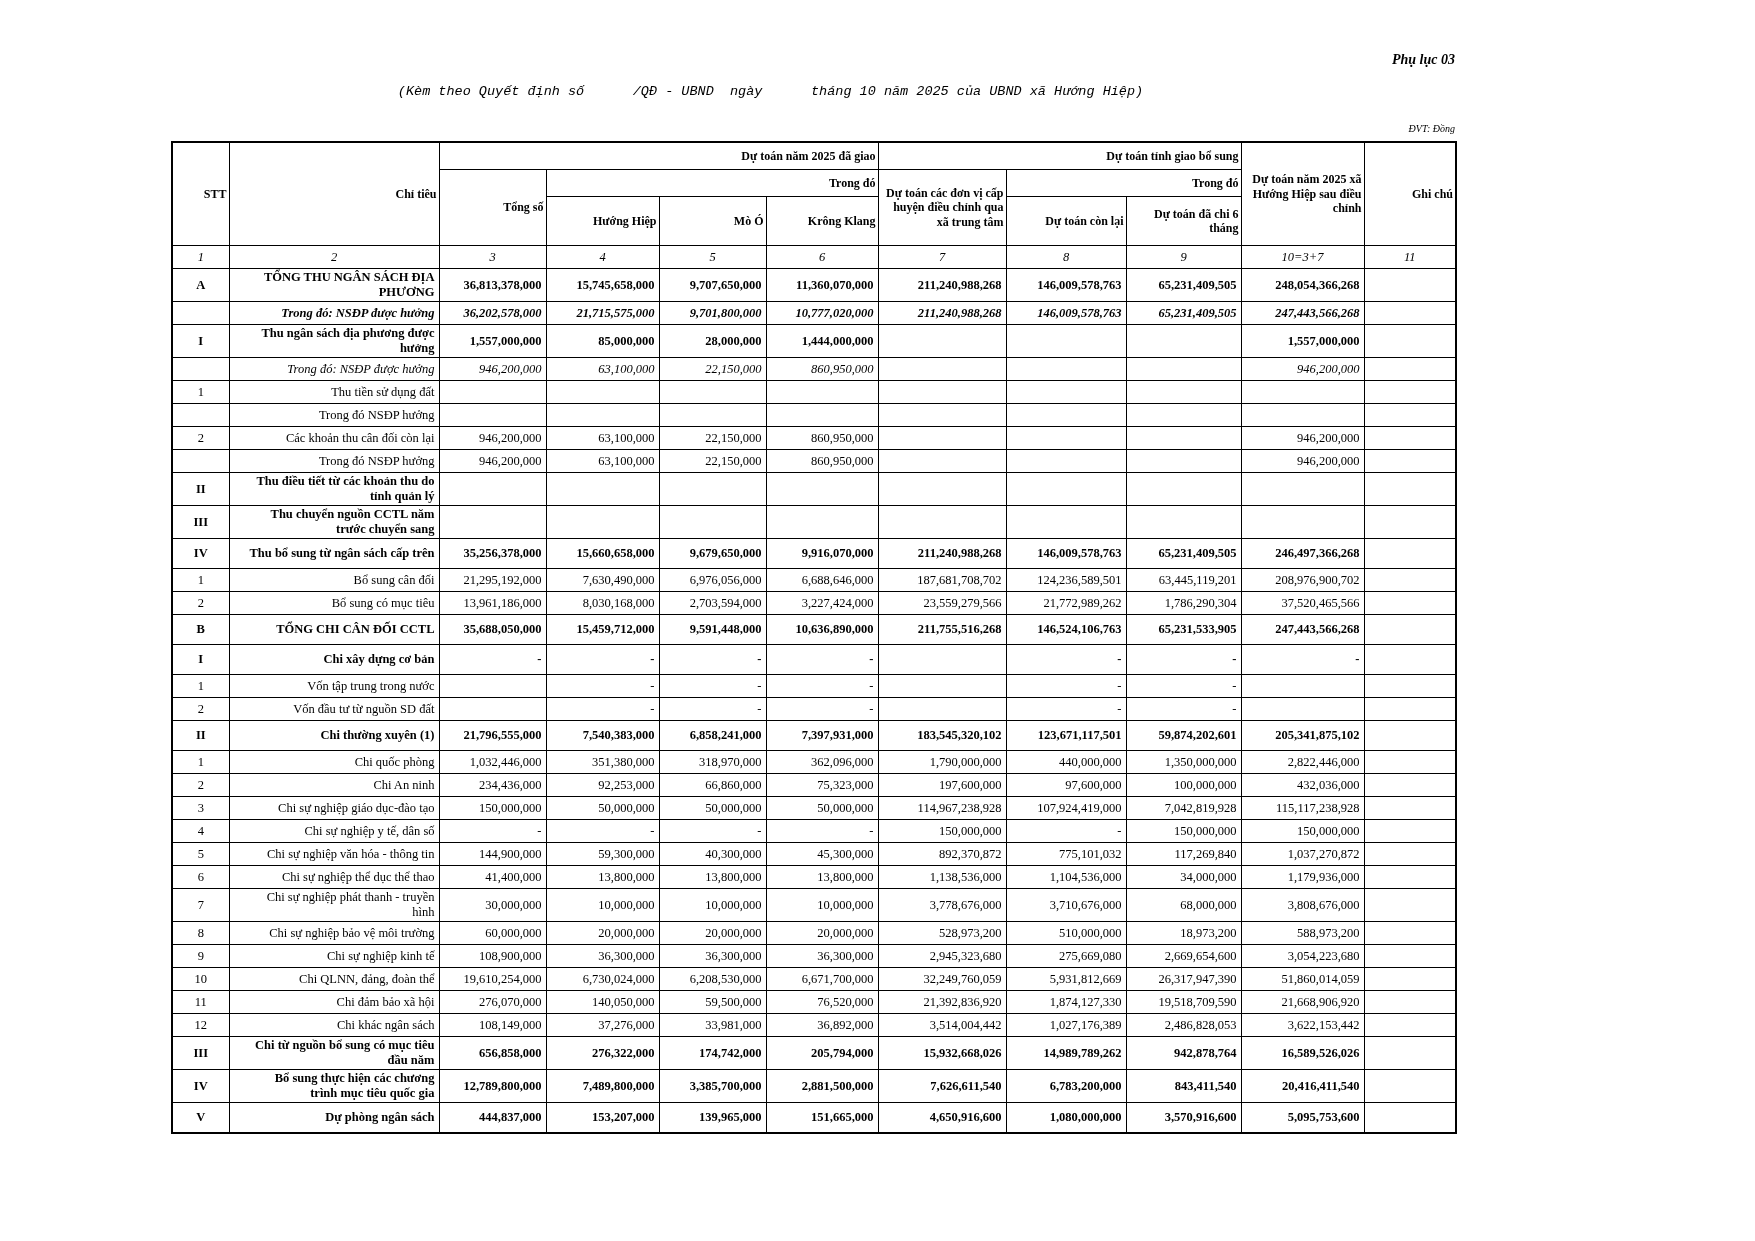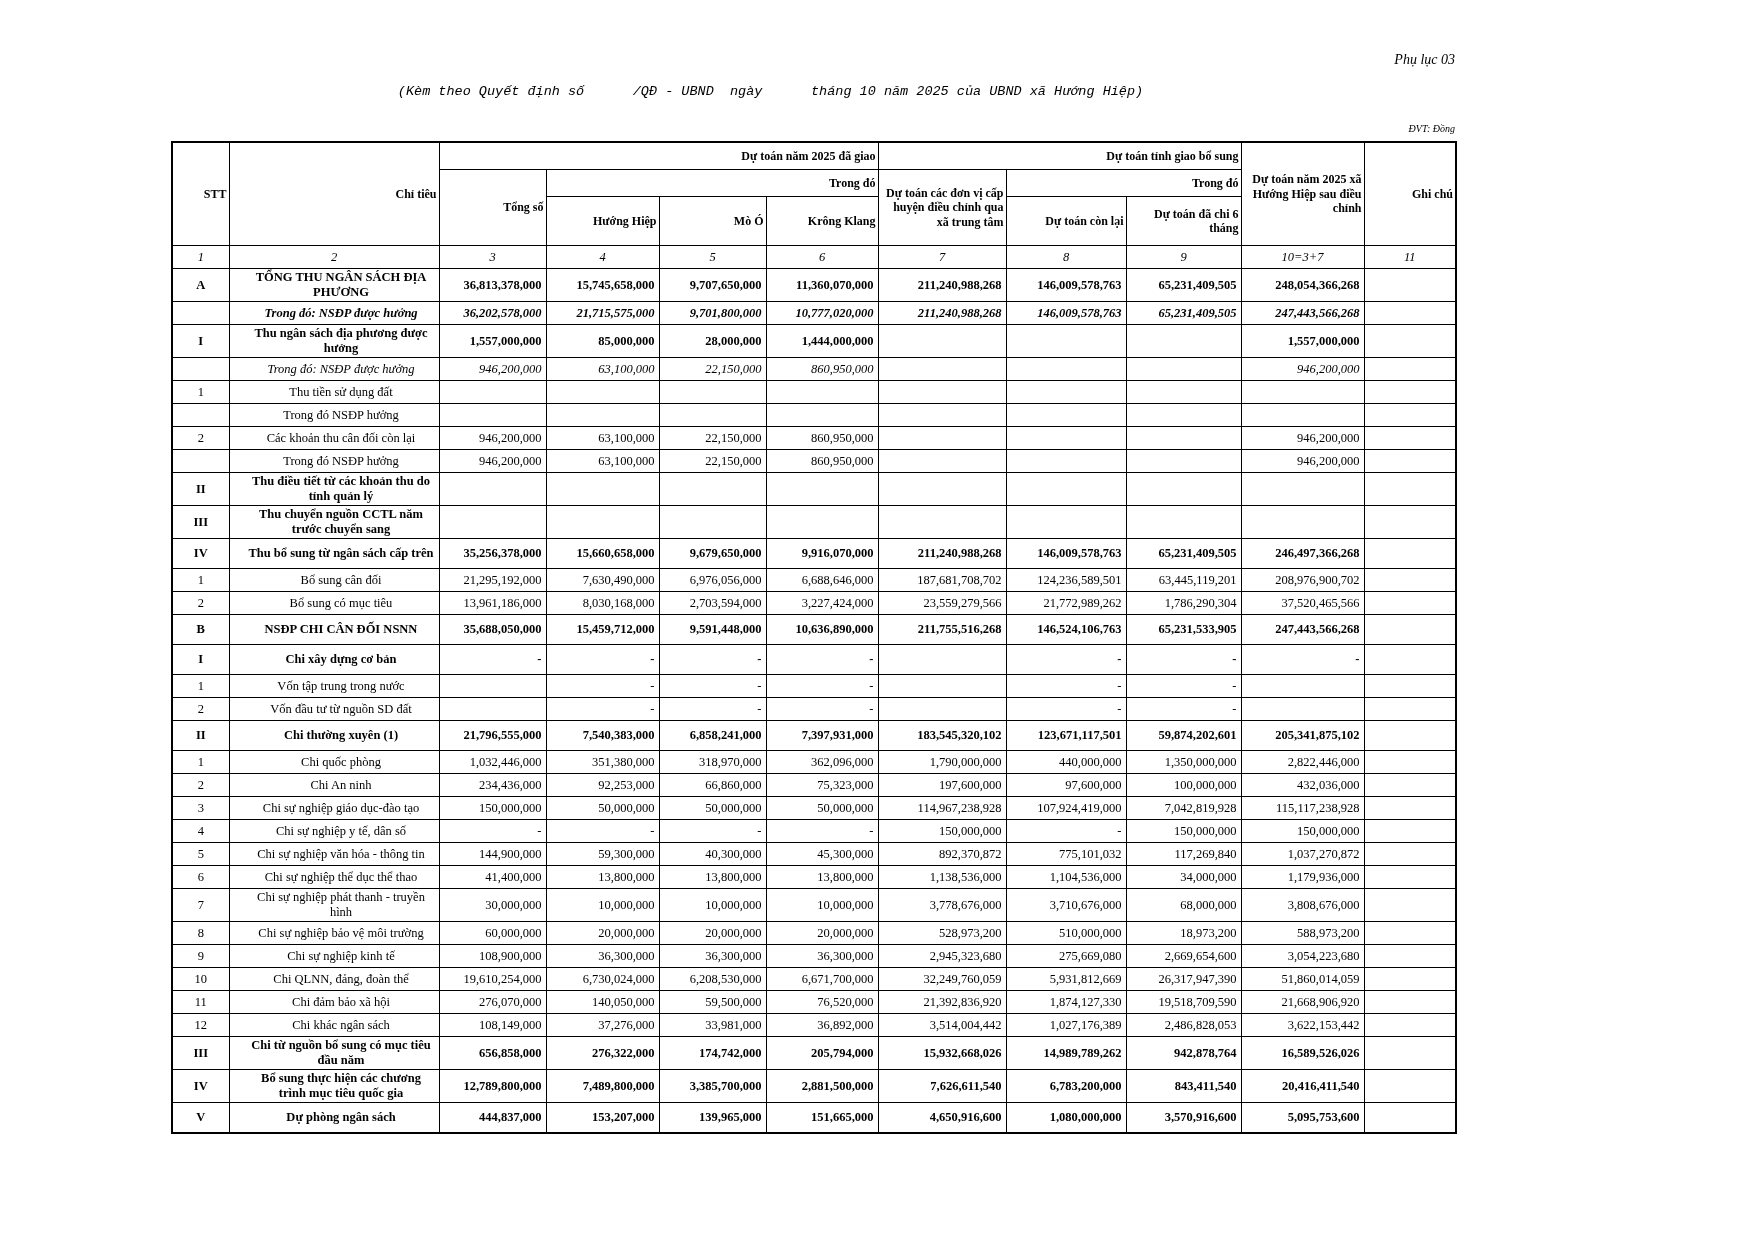--- a/index.html
+++ b/index.html
@@ -2,21 +2,21 @@
 <html><head>
 <meta charset="utf-8">
 <style>
   html,body { margin:0; padding:0; }
   body {
     width:1755px; height:1241px; background:#ffffff; color:#000;
     font-family:"Liberation Serif", serif; position:relative; overflow:hidden;
   }
   .appendix {
     position:absolute; top:52px; right:300px;
-    font-weight:normal; font-style:italic; font-size:14px;
+    font-weight:bold; font-style:italic; font-size:14px;
   }
   .titleblock { position:absolute; left:171px; top:76px; width:1199px; text-align:center; }
   .doc-title { font-weight:bold; font-size:15.5px; letter-spacing:0.2px; }
   .doc-subtitle { font-style:italic; font-size:13.5px; margin-top:8px;font-family:Liberation Mono, monospace; }
   .unit-label {
     position:absolute; left:171px; top:123px; width:1284px;
     text-align:right; font-style:italic; font-size:10px;
   }
   table.budget {
     position:absolute; left:171px; top:141px; width:1284px;
@@ -26,21 +26,21 @@
     border:1px solid #000; padding:1px 4px;
     font-size:12.5px; line-height:1.2; vertical-align:middle; overflow:hidden;
     word-wrap:break-word;
   }
   thead th { text-align:right; font-weight:bold; font-size:12px; padding:2px 2px; }
   thead tr.hr1 th { height:22px; }
   thead tr.hr2 th { height:22px; }
   thead tr.hr3 th { height:44px; }
   tr.numrow td { text-align:center; font-style:italic; height:20px; }
   td.c-stt  { text-align:center; }
-  td.c-label{ text-align:center; padding-left:18px; }
+  td.c-label{ text-align:right; padding-left:18px; }
   td.c-num  { text-align:right; }
   tbody td  { height:20px; }
   tr.st-b  td { font-weight:bold; height:27px; }
   tr.st-bi td { font-weight:bold; font-style:italic; }
   tr.st-i  td { font-style:italic; }
   tr.ctr td.n1, tr.ctr td.n2, tr.ctr td.n3, tr.ctr td.n6 { text-align:right; }
 </style>
 </head>
 <body>
 
@@ -267,21 +267,21 @@
         <td class="c-num n2">2,703,594,000</td>
         <td class="c-num n3">3,227,424,000</td>
         <td class="c-num n4">23,559,279,566</td>
         <td class="c-num n5">21,772,989,262</td>
         <td class="c-num n6">1,786,290,304</td>
         <td class="c-num n7">37,520,465,566</td>
         <td class="c-note"></td>
       </tr>
       <tr class="st-b">
         <td class="c-stt">B</td>
-        <td class="c-label">NSĐP CHI CÂN ĐỐI NSNN</td>
+        <td class="c-label">TỔNG CHI CÂN ĐỐI CCTL</td>
         <td class="c-num n0">35,688,050,000</td>
         <td class="c-num n1">15,459,712,000</td>
         <td class="c-num n2">9,591,448,000</td>
         <td class="c-num n3">10,636,890,000</td>
         <td class="c-num n4">211,755,516,268</td>
         <td class="c-num n5">146,524,106,763</td>
         <td class="c-num n6">65,231,533,905</td>
         <td class="c-num n7">247,443,566,268</td>
         <td class="c-note"></td>
       </tr>

